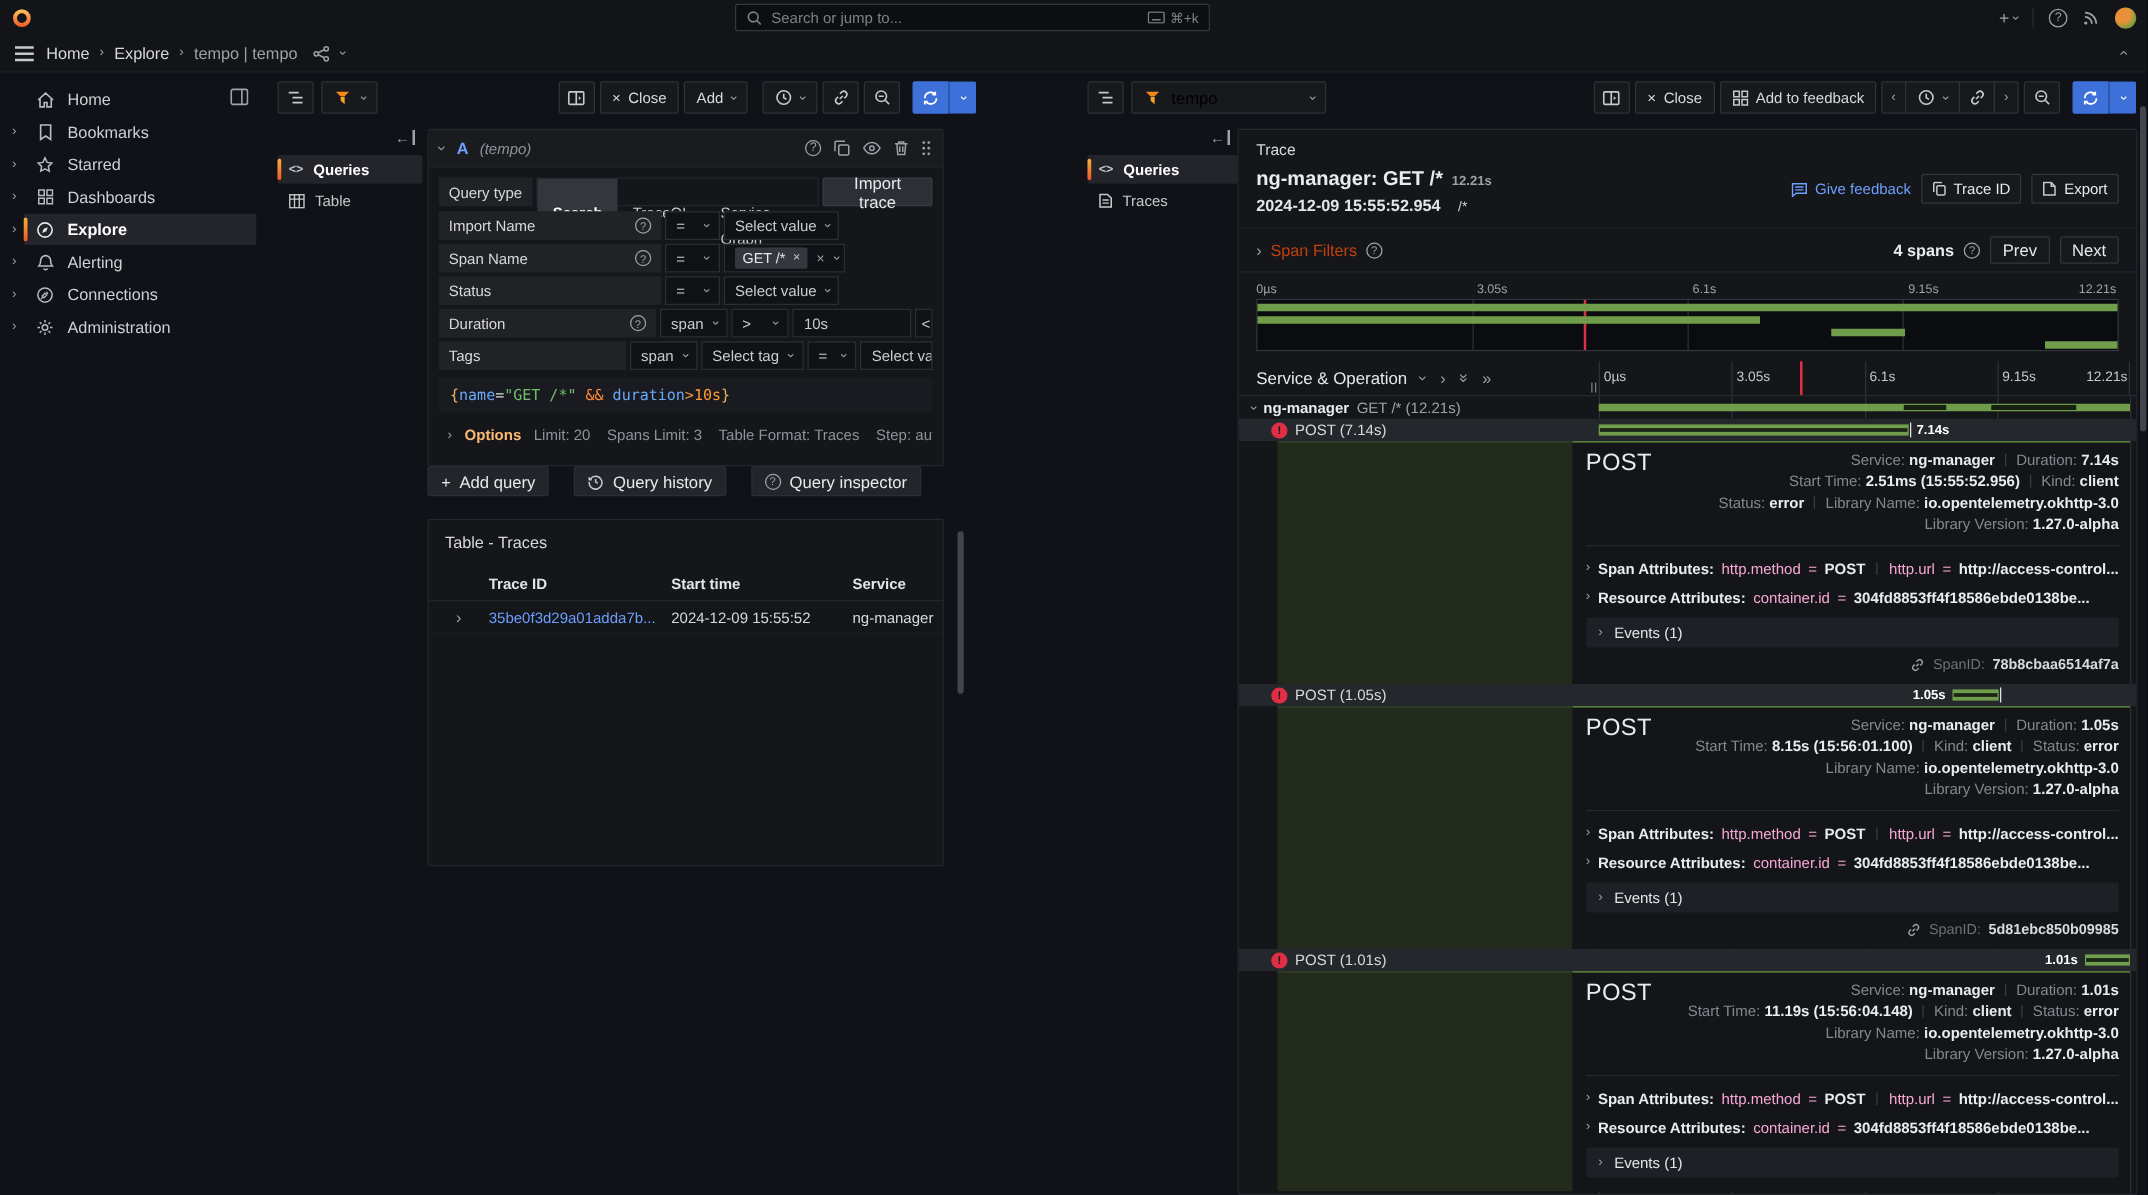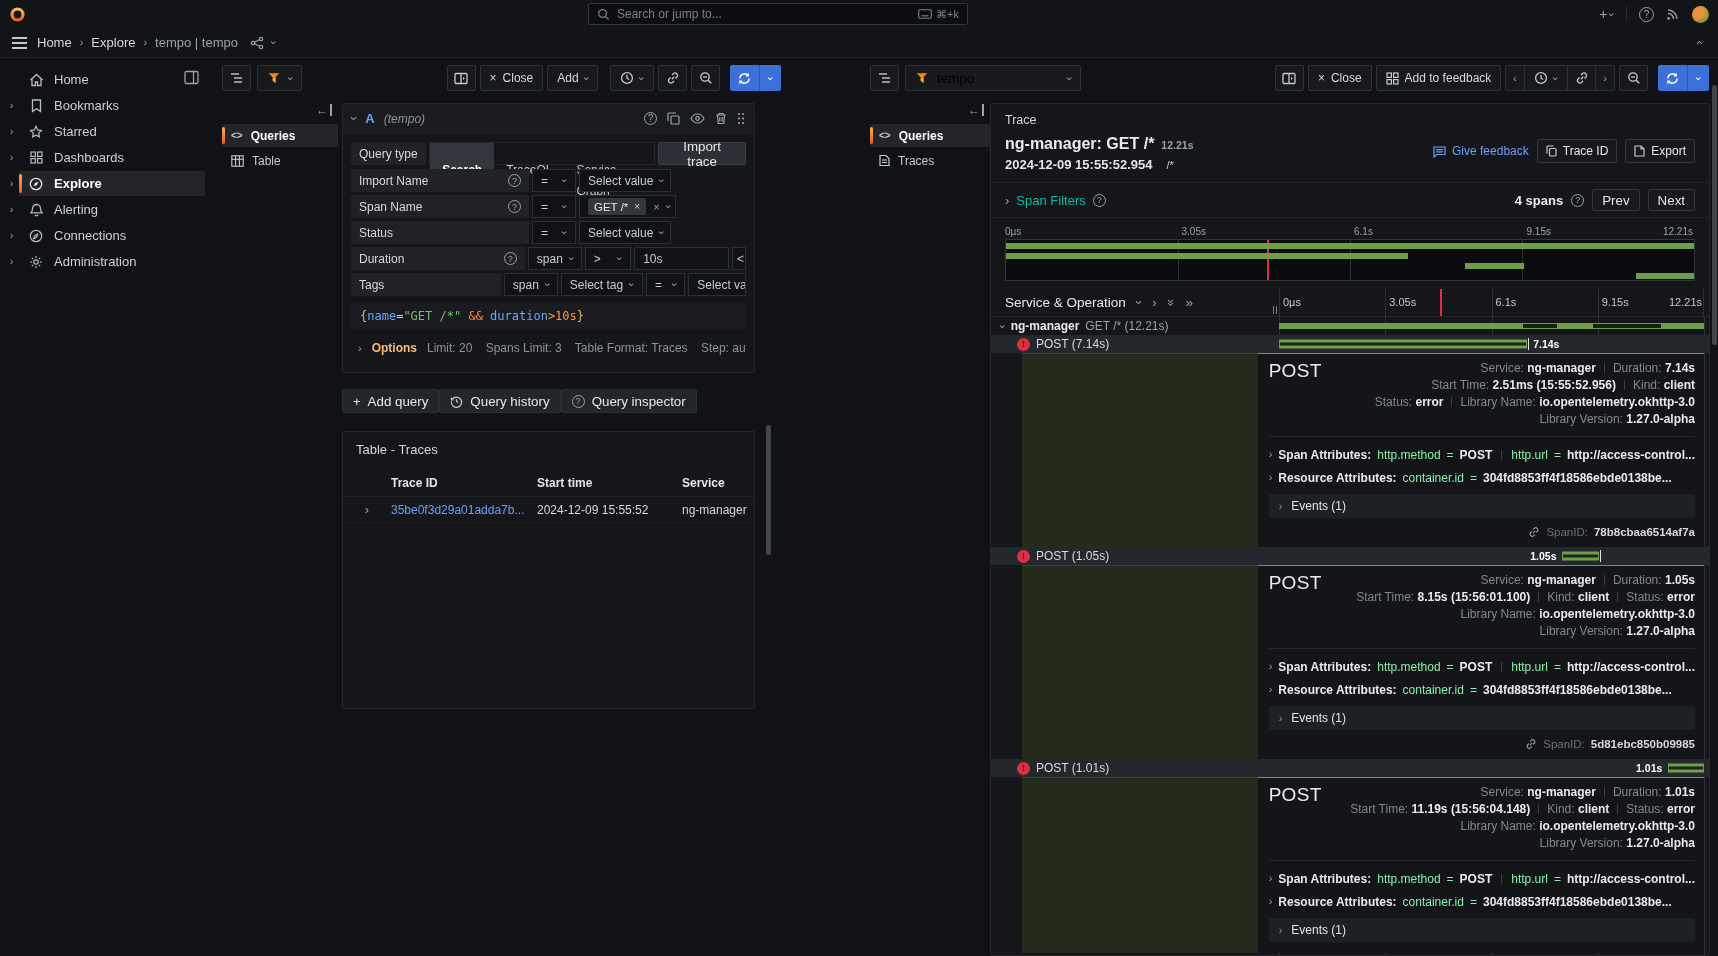--- a/index.html
+++ b/index.html
@@ -92,21 +92,21 @@
   .qrow{display:flex;gap:3px;margin-bottom:3px}
   .qrow .flabel{width:178px}
   .qsel{height:23px;background:#101216;border:1px solid #2b2e33;display:flex;align-items:center;gap:7px;padding:0 8px;color:#c9ccd0;white-space:nowrap}
   .qsel .cv{margin-left:auto}
   .w-op{width:44px}
   .chip{height:17px;background:#34373d;border-radius:2px;display:flex;align-items:center;gap:6px;padding:0 6px;color:#e6e8ea;font-size:11.5px}
   .code{margin:6px 0;background:#191b20;padding:7px 9px;font-family:"DejaVu Sans Mono",monospace;font-size:12px;white-space:pre}
   .c-brace{color:#e5b457}.c-field{color:#6aa7f8}.c-op{color:#ff8833}.c-str{color:#73bf69}.c-plain{color:#d8d9da}.c-num{color:#ff9830}
   .opts{display:flex;align-items:center;gap:10px;padding:5px 2px 9px 7px;color:#8e9299;white-space:pre;overflow:hidden}
   .opts b{color:#fdba74;font-weight:700}
-  .qbtns{display:flex;gap:0;margin-top:16px}
+  .qbtns{display:flex;gap:20px;margin-top:0}
   .qbtn{height:24px;background:#22252a;border:1px solid #2b2e33;border-radius:2px;display:inline-flex;align-items:center;gap:7px;padding:0 10px;color:#e6e8ea}
 
   
   .tpanel{margin-top:18px;height:278px;background:#141619;border:1px solid #25272c;border-radius:2px;padding:8px 0}
   .tpanel-title{padding:2px 13px 12px;font-size:13px;color:#d8d9da}
   .tgrid{display:flex;align-items:center;height:26px}
   .tgrid .c0{width:48px;display:flex;justify-content:center}
   .tgrid .c1{width:146px}
   .tgrid .c2{width:145px}
   .tgrid .c3{flex:1}
@@ -122,21 +122,21 @@
   .tp-title{padding:9px 14px 4px;font-size:12.5px;font-weight:500;color:#d8d9da}
   .trace-head{display:flex;justify-content:space-between;align-items:flex-start;padding:4px 14px 10px}
   .th-title{font-size:16px;font-weight:700;color:#e9ebee}
   .th-dur{font-size:10.5px;color:#9da2a8;font-weight:700;margin-left:7px}
   .th-sub{margin-top:4px;font-size:13px;color:#e3e5e8}
   .th-sub .op{margin-left:14px;font-size:11px;color:#cfd2d6}
   .th-actions{display:flex;align-items:center;gap:8px;margin-top:4px}
   .feedback{display:flex;align-items:flex-end;gap:6px;color:#6e9fff;font-size:12px}
   .hbtn{height:24px;display:inline-flex;align-items:center;gap:6px;padding:0 8px;background:#17191d;border:1px solid #33363c;border-radius:2px;color:#e6e8ea;font-size:12px}
   .sf-bar{height:36px;border-top:1px solid #202227;border-bottom:1px solid #202227;display:flex;align-items:center;gap:7px;padding:0 14px}
-  .sf-title{font-size:13px;font-weight:500;color:#14b8a6}
+  .sf-title{font-size:13px;font-weight:500;color:#c2410c}
   .sf-right{margin-left:auto;display:flex;align-items:center;gap:8px}
   .sf-count{font-size:13px;font-weight:700;color:#e9ebee}
   .pnbtn{height:22px;padding:0 9px;background:#17191d;border:1px solid #33363c;border-radius:2px;display:inline-flex;align-items:center;color:#e6e8ea}
   .infoc{width:13px;height:13px;border:1.2px solid #9da2a8;border-radius:50%;color:#9da2a8;font-size:9px;display:inline-flex;align-items:center;justify-content:center}
 
   .minimap{padding:8px 14px 8px}
   .mm-labels{position:relative;height:13px;font-size:10px;color:#9da2a8}
   .mm-labels span{position:absolute;top:0}
   .mm-chart{position:relative;height:42px;background:#0b0c0f;border:1px solid #33363b}
   .gridv{position:absolute;top:0;bottom:0;width:1px;background:#2d3035}
@@ -173,21 +173,21 @@
   .d-main{flex:1;margin-right:5px;background:#131519;border-top:1px solid #6a9e4a;padding:6px 9px 6px 11px}
   .d-head{display:flex;gap:10px}
   .d-title{font-size:19px;font-weight:500;color:#e9ebee;letter-spacing:.3px}
   .d-lines{flex:1}
   .d-line{height:17px;line-height:17px;text-align:right;color:#84888e;white-space:nowrap}
   .d-line b{color:#e9ebee}
   .d-sep{display:inline-block;width:1px;height:10px;background:#3a3d43;margin:0 8px;vertical-align:-1px}
   .d-div{height:1px;background:#26282e;margin:8px 0 6px}
   .attr-row{display:flex;align-items:center;gap:6px;height:23px;white-space:nowrap;overflow:hidden}
   .attr-label{font-weight:700;color:#e9ebee}
-  .attr-kv{color:#86efac}
+  .attr-kv{color:#f9a8d4}
   .attr-v{font-weight:700;color:#e9ebee}
   .attr-sep{width:1px;height:10px;background:#3a3d43;margin:0 3px}
   .events-box{margin:5px 0 5px;height:24px;background:#1d2025;border-radius:2px;display:flex;align-items:center;gap:9px;padding:0 10px;color:#e3e5e8}
   .spanid-row{display:flex;justify-content:flex-end;align-items:center;gap:6px;height:18px;font-size:11.5px;color:#6d7177}
   .spanid-row b{color:#d8d9da}
 </style>
 </head>
 <body>
 
 <div id="app">
@@ -667,21 +667,21 @@
 
   <div class="pane" id="pane-right">
     <div class="ptoolbar">
       <button class="tbtn iconb" style="margin-right:2px">
           <svg width="14" height="12" viewBox="0 0 14 12">
             <line x1="1" y1="2" x2="9" y2="2" stroke="#c7cacd" stroke-width="1.4"></line>
             <line x1="4" y1="6" x2="12" y2="6" stroke="#c7cacd" stroke-width="1.4"></line>
             <line x1="4" y1="10" x2="12" y2="10" stroke="#c7cacd" stroke-width="1.4"></line>
           </svg>
         </button>
-      <button class="dspick" style="width:176px">
+      <button class="dspick" style="width:156px">
         <span>
             <svg width="16" height="16" viewBox="0 0 24 24">
               <path d="M4 5h16l-5.5 5.5H9.5z" fill="#f4871a"></path>
               <path d="M9.8 11h4.8v9l-4.8-4z" fill="#fba524"></path>
             </svg>
           </span>
         <span>tempo</span>
         <span class="cv down sm" style="margin-left:auto"></span>
       </button>
       <span class="spacer"></span>

